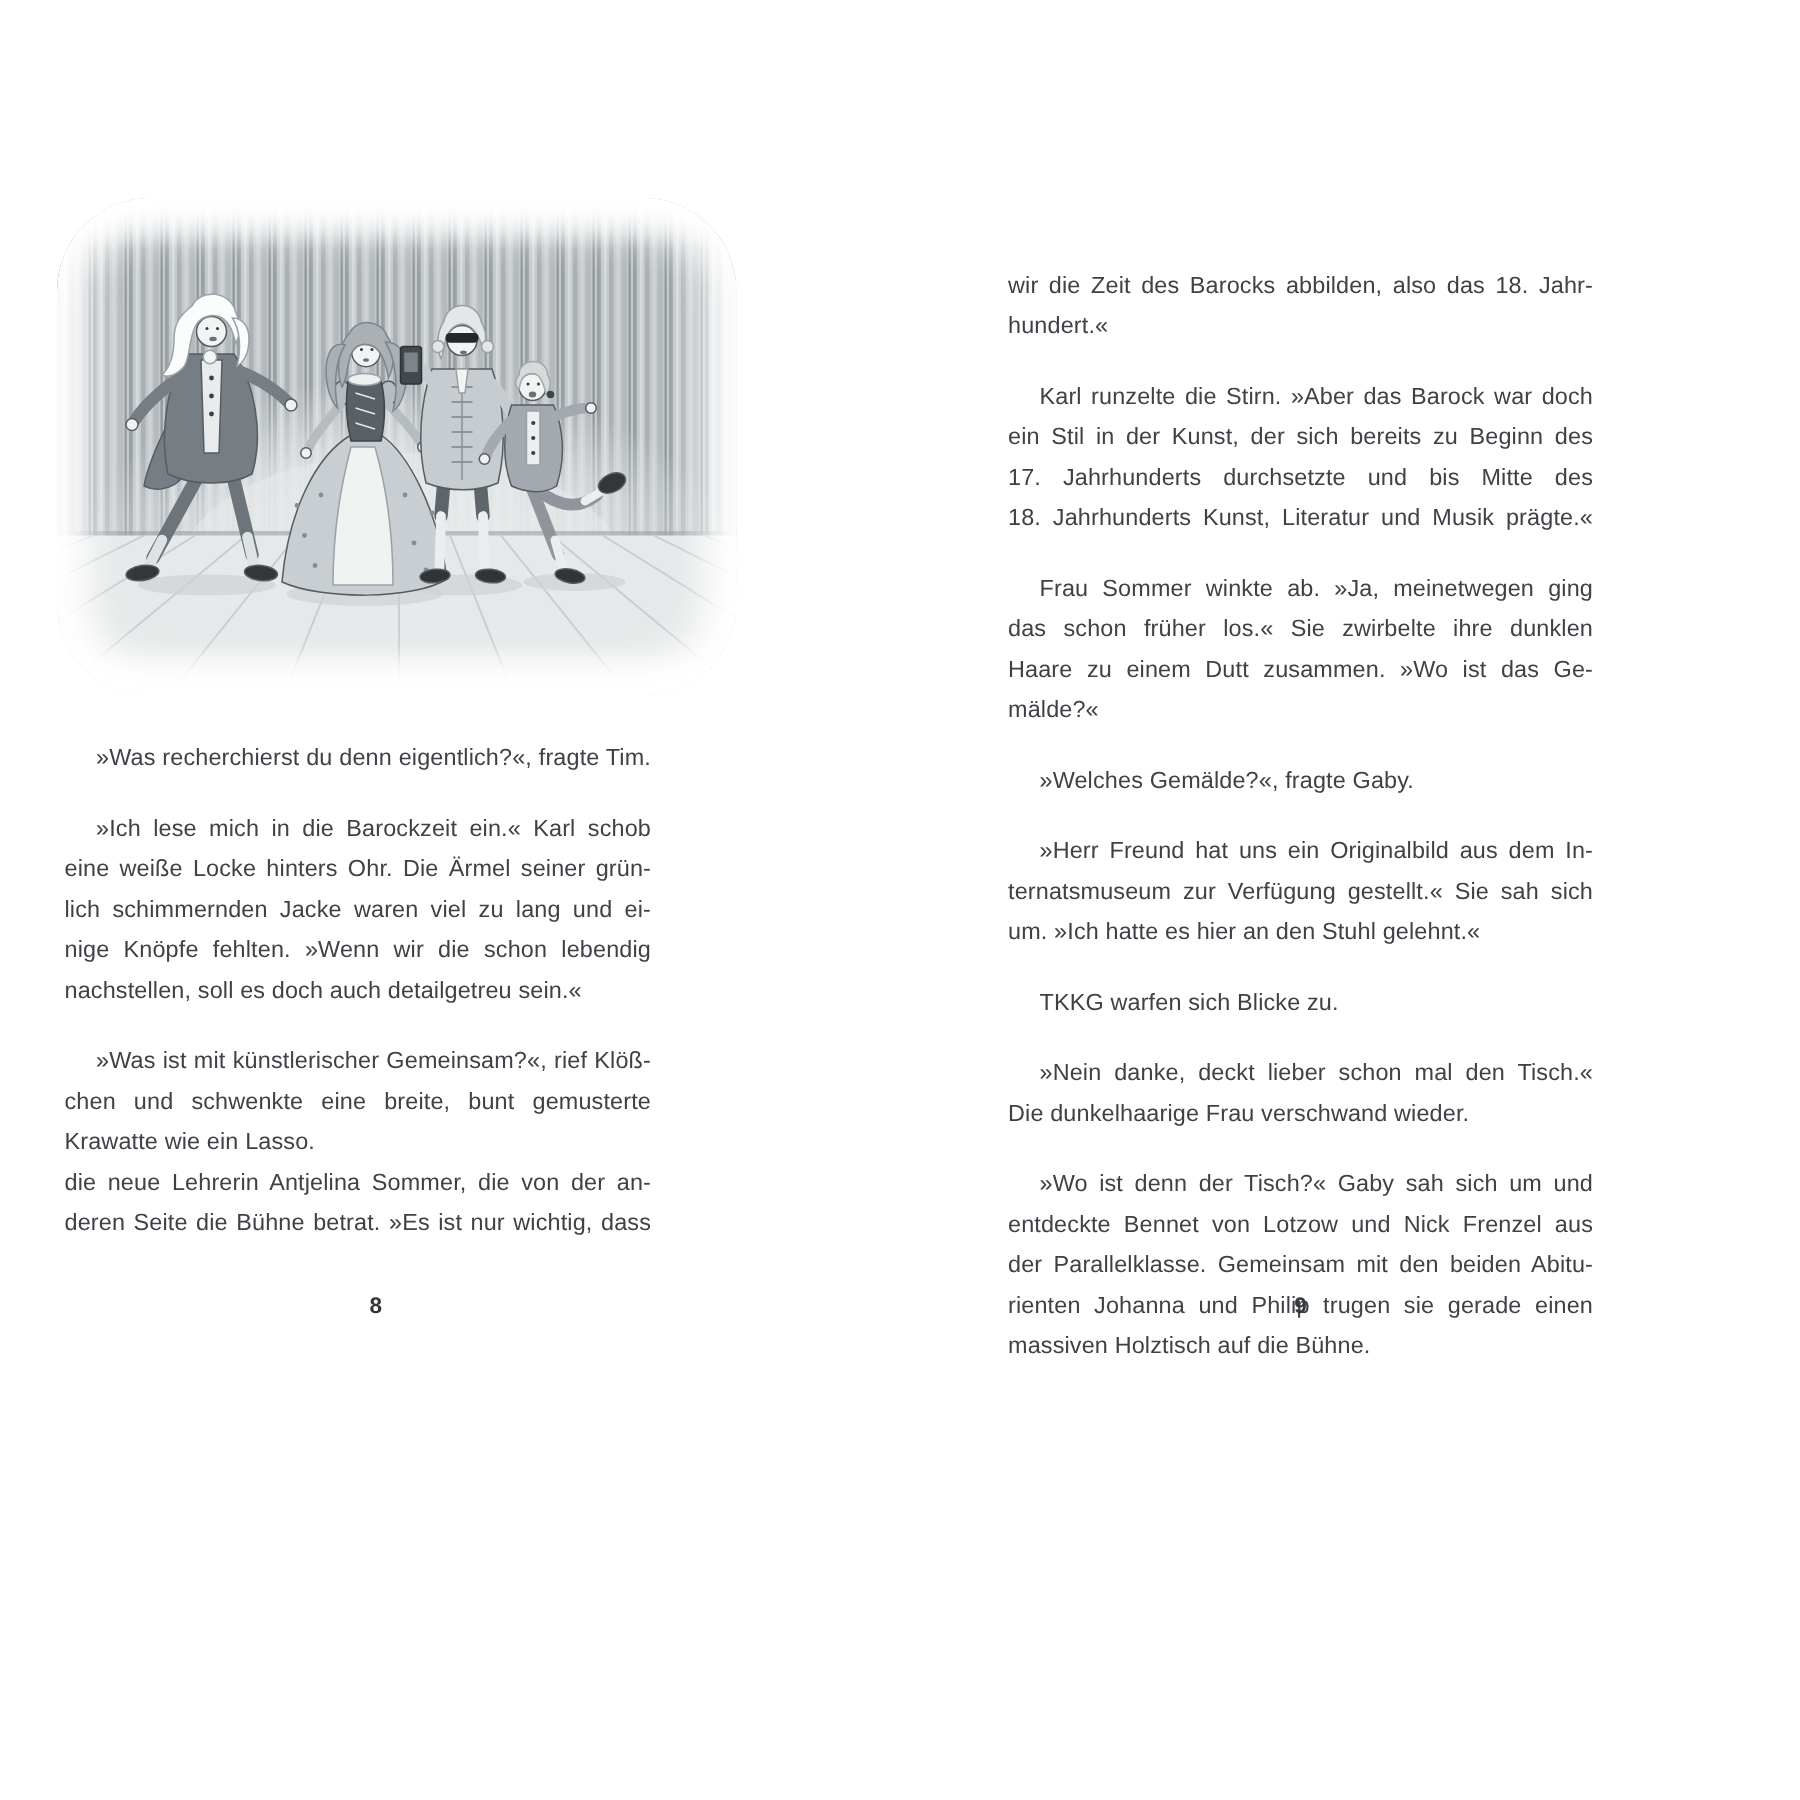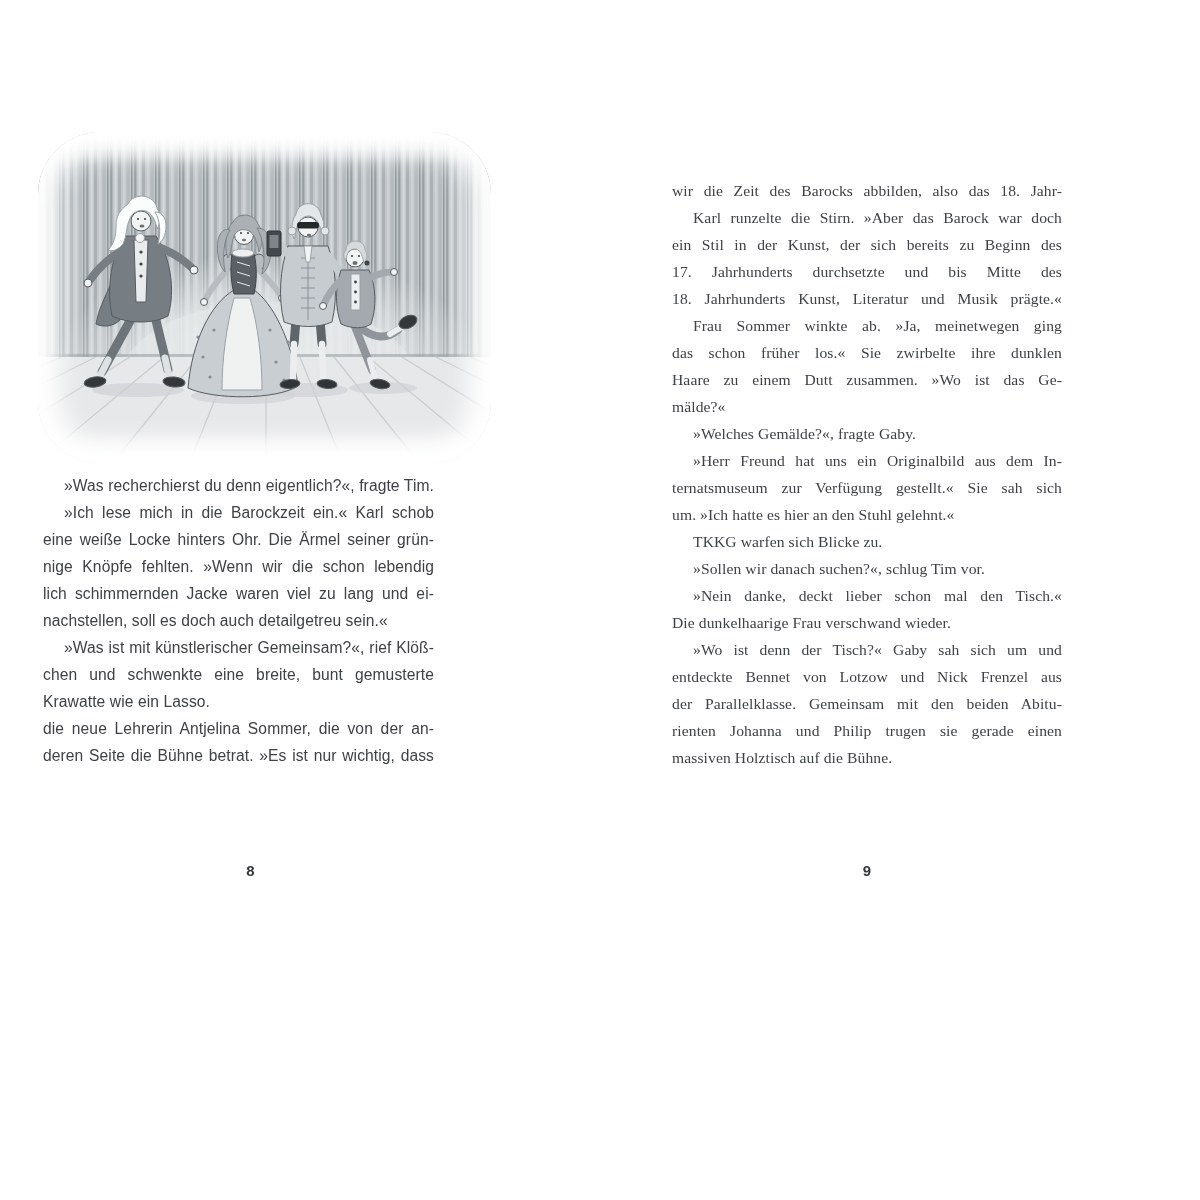--- a/index.html
+++ b/index.html
@@ -12,31 +12,31 @@
     width: 1200px;
     height: 1200px;
     font-family: "Liberation Sans", sans-serif;
     overflow: hidden;
   }
   .page { position: absolute; inset: 0; }
 
   
   .textcol { position: absolute; }
   #left-lines  { left: 43px;  top: 472px; width: 391px; }
-  #right-lines { left: 672px; top: 177px; width: 390px; font-family: Liberation Serif, serif; }
+  #right-lines { left: 672px; top: 177px; width: 390px; }
   .line {
     font-size: 15.6px;
     line-height: 27px;
     height: 27px;
     color: #3e4145;
     letter-spacing: 0.1px;
     white-space: normal;
     overflow: hidden;
   }
-  .line.ind  { text-indent: 21px; }
+  .line.ind  { text-indent: 21px; margin-top: 20px; }
   .line.just { text-align: justify; text-align-last: justify; }
 
   
   .pagenum {
     position: absolute;
     top: 862px;
     height: 22px;
     font-size: 15px;
     font-weight: bold;
     color: #35383b;
@@ -244,50 +244,50 @@
 
       <rect x="0" y="0" width="453" height="34" fill="url(#gTop)"></rect>
       <rect x="0" y="300" width="453" height="32" fill="url(#gBot)"></rect>
     </svg>
   </figure>
 
   <div class="textcol" id="left-lines">
       <div class="line ind just">»Was recherchierst du denn eigentlich?«, fragte Tim.</div>
       <div class="line ind just">»Ich lese mich in die Barockzeit ein.« Karl schob</div>
       <div class="line just">eine weiße Locke hinters Ohr. Die Ärmel seiner grün-</div>
+      <div class="line just">lich schimmernden Jacke waren viel zu lang und ei-</div>
       <div class="line just">nige Knöpfe fehlten. »Wenn wir die schon lebendig</div>
-      <div class="line just">lich schimmernden Jacke waren viel zu lang und ei-</div>
       <div class="line">nachstellen, soll es doch auch detailgetreu sein.«</div>
       <div class="line ind just">»Was ist mit künstlerischer Gemeinsam?«, rief Klöß-</div>
       <div class="line just">chen und schwenkte eine breite, bunt gemusterte</div>
       <div class="line">Krawatte wie ein Lasso.</div>
       <div class="line just">die neue Lehrerin Antjelina Sommer, die von der an-</div>
       <div class="line just">deren Seite die Bühne betrat. »Es ist nur wichtig, dass</div>
     </div>
 
   <div class="pagenum" id="pn-left">8</div>
 </section>
 
 <section class="page">
   <div class="textcol" id="right-lines">
       <div class="line just">wir die Zeit des Barocks abbilden, also das 18. Jahr-</div>
+      <div class="line">hundert.«</div>
       <div class="line ind just">Karl runzelte die Stirn. »Aber das Barock war doch</div>
       <div class="line just">ein Stil in der Kunst, der sich bereits zu Beginn des</div>
       <div class="line just">17. Jahrhunderts durchsetzte und bis Mitte des</div>
       <div class="line just">18. Jahrhunderts Kunst, Literatur und Musik prägte.«</div>
       <div class="line ind just">Frau Sommer winkte ab. »Ja, meinetwegen ging</div>
       <div class="line just">das schon früher los.« Sie zwirbelte ihre dunklen</div>
       <div class="line just">Haare zu einem Dutt zusammen. »Wo ist das Ge-</div>
       <div class="line">mälde?«</div>
       <div class="line ind">»Welches Gemälde?«, fragte Gaby.</div>
       <div class="line ind just">»Herr Freund hat uns ein Originalbild aus dem In-</div>
       <div class="line just">ternatsmuseum zur Verfügung gestellt.« Sie sah sich</div>
       <div class="line">um. »Ich hatte es hier an den Stuhl gelehnt.«</div>
       <div class="line ind">TKKG warfen sich Blicke zu.</div>
-      <div class="line ind">»Sollen wir danach suchen?«, schlug Tim vor.</div>
       <div class="line ind just">»Nein danke, deckt lieber schon mal den Tisch.«</div>
       <div class="line">Die dunkelhaarige Frau verschwand wieder.</div>
       <div class="line ind just">»Wo ist denn der Tisch?« Gaby sah sich um und</div>
       <div class="line just">entdeckte Bennet von Lotzow und Nick Frenzel aus</div>
       <div class="line just">der Parallelklasse. Gemeinsam mit den beiden Abitu-</div>
       <div class="line just">rienten Johanna und Philip trugen sie gerade einen</div>
       <div class="line">massiven Holztisch auf die Bühne.</div>
     </div>
 
   <div class="pagenum" id="pn-right">9</div>

